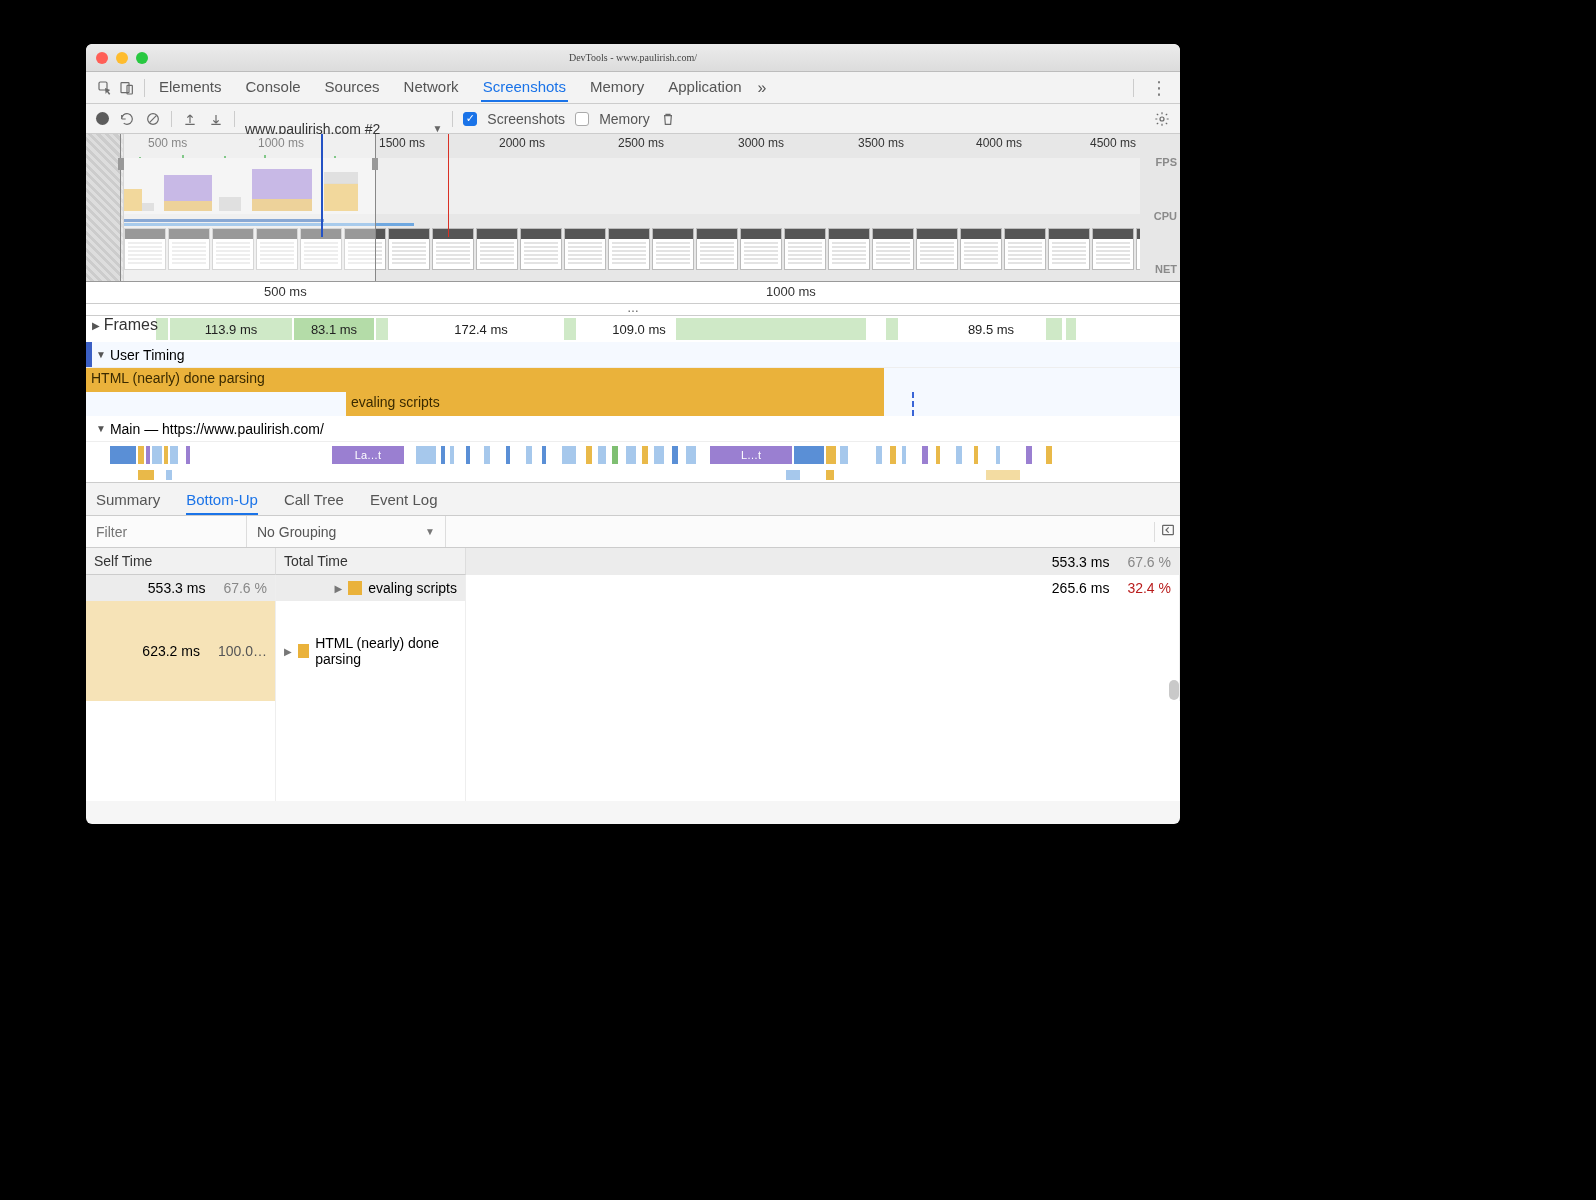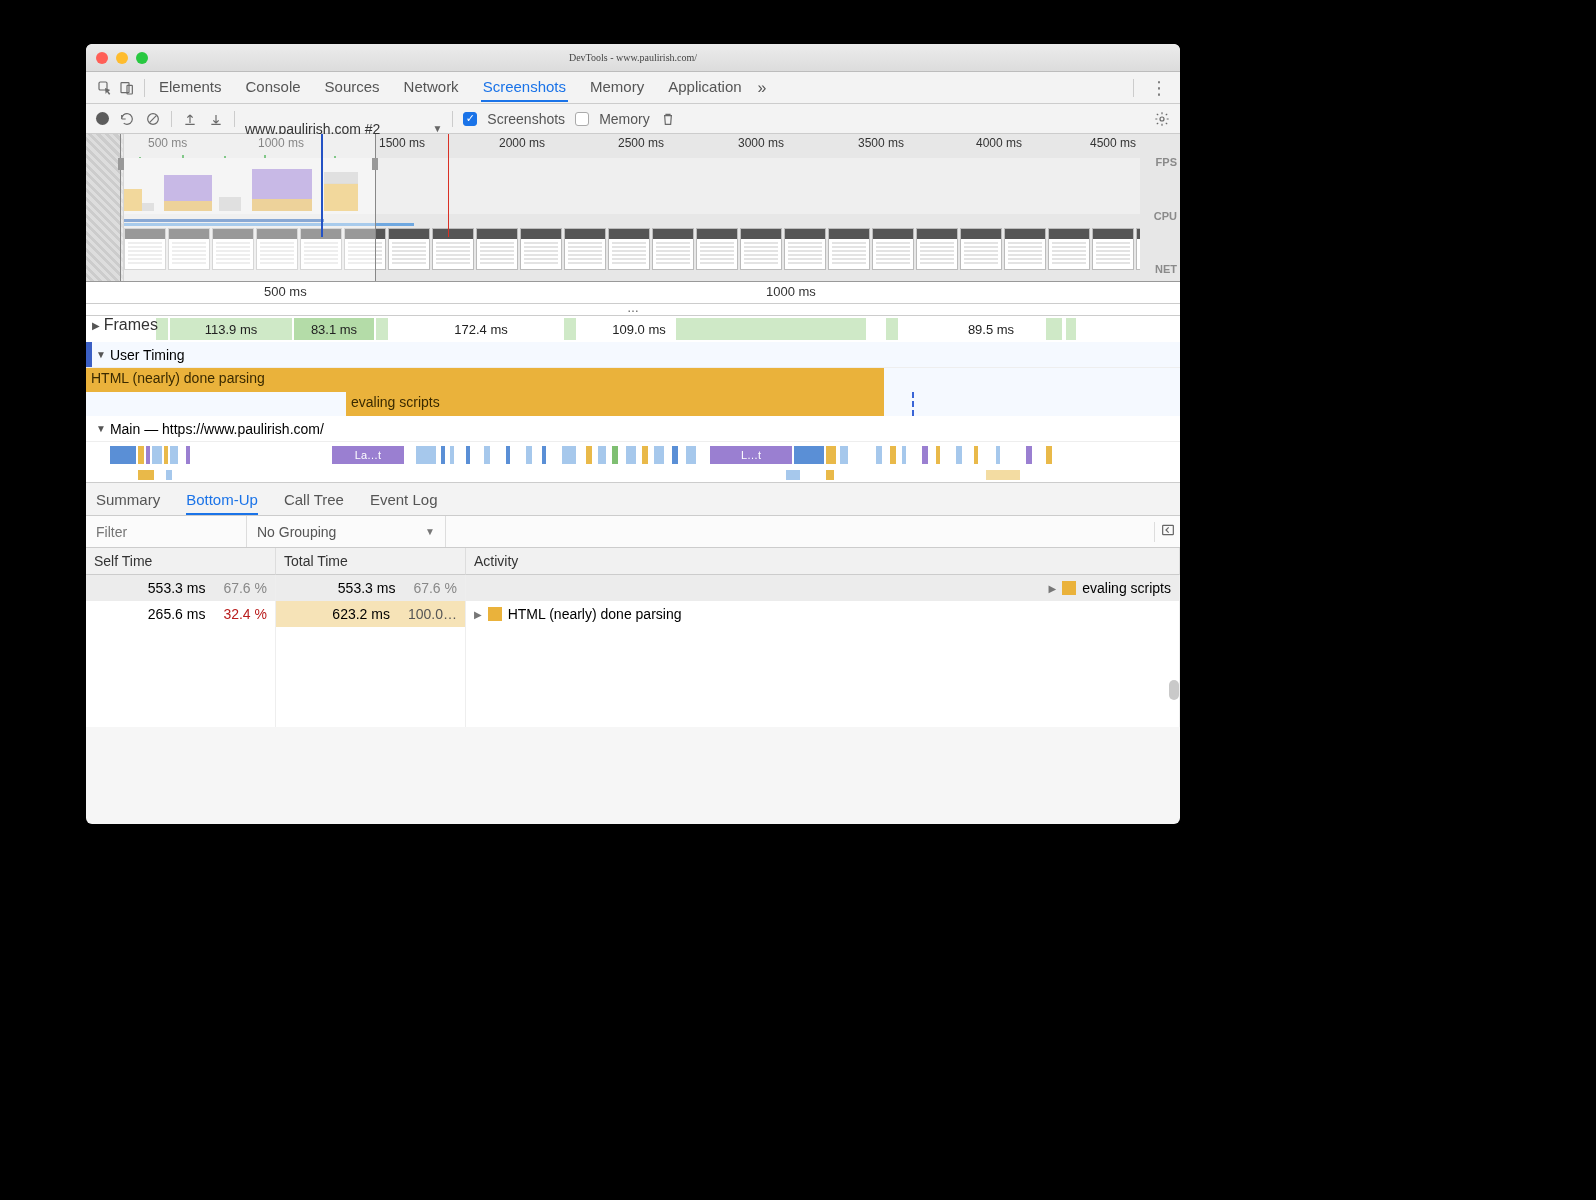--- a/index.html
+++ b/index.html
@@ -438,21 +438,20 @@
         <svg class="icon" viewBox="0 0 24 24" style="stroke:#666">
             <rect x="4" y="5" width="16" height="14" rx="1"></rect>
             <path d="M13 8l-4 4 4 4"></path>
           </svg>
       </div>
     </div>
 
     <div class="table">
       <div class="th">Self Time</div>
       <div class="th">Total Time</div>
-      <div class="th">Activity</div>
 
       <div class="row sel">
         <div class="td num">
             <span>553.3 ms</span>
             <span class="pct">67.6 %</span>
           </div>
         <div class="td num">
             <span>553.3 ms</span>
             <span class="pct">67.6 %</span>
           </div>

